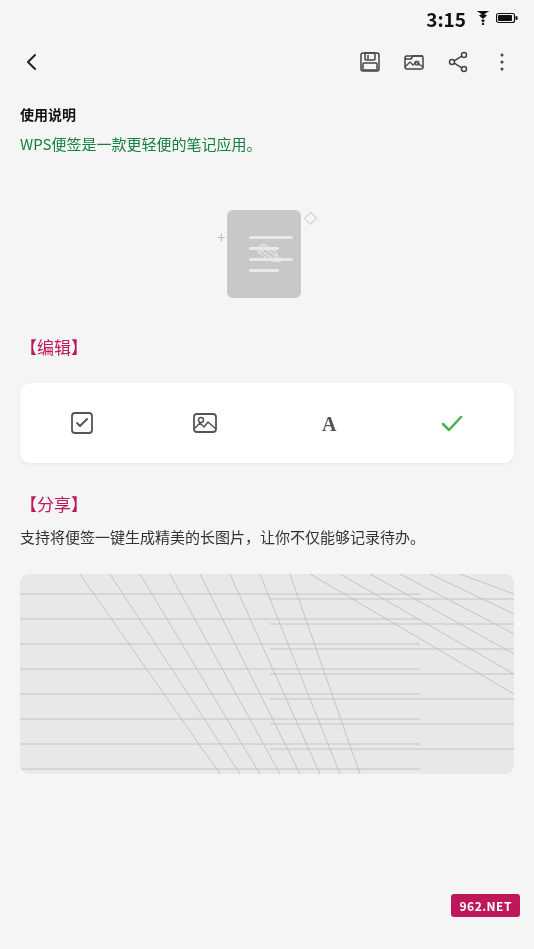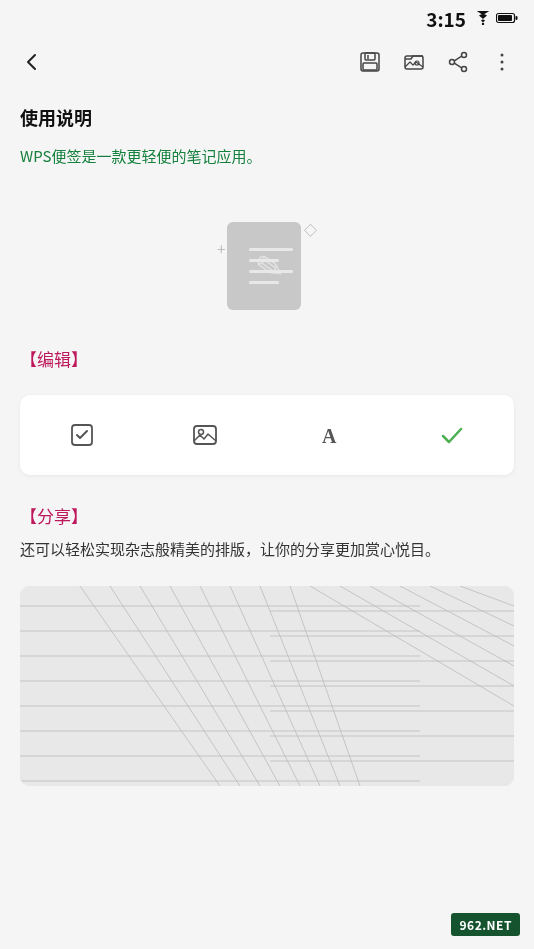--- a/index.html
+++ b/index.html
@@ -70,24 +70,24 @@
     }
 
     
     .content {
       padding: 16px 20px 24px 20px;
       background: #f5f5f5;
     }
 
     
     .section-title {
-      font-size: 18px;
+      font-size: 14px;
       font-weight: 700;
       color: #111;
-      margin-bottom: 14px;
+      margin-bottom: 8px;
     }
     .section-desc {
       font-size: 15px;
       color: #15803d;
       line-height: 1.6;
       margin-bottom: 16px;
     }
 
     
     .illustration {
@@ -205,23 +205,23 @@
       position: relative;
     }
     .building-svg {
       width: 100%;
       height: 100%;
     }
 
     
     .watermark {
       position: fixed;
-      bottom: 13px;
+      bottom: 32px;
       right: 14px;
-      background: #14532d;
+      background: #be185d;
       color: #fff;
       font-size: 12px;
       font-weight: 700;
       padding: 3px 8px;
       border-radius: 3px;
       z-index: 100;
       letter-spacing: 0.5px;
     }
   </style>
 </head>
@@ -347,21 +347,21 @@
 
     <div class="icon-toolbar-item">
       <svg width="28" height="28" viewBox="0 0 28 28" fill="none">
         <polyline points="5,15 11,21 23,8" stroke="#4caf50" stroke-width="2.5" stroke-linecap="round" stroke-linejoin="round"></polyline>
       </svg>
     </div>
   </div>
 
   <div class="share-section feature-section">
     <div class="feature-title">【分享】</div>
-    <div class="feature-desc">还可以轻松实现杂志般精美的排版，让你的分享更加赏心悦目。</div>
+    <div class="feature-desc">支持将便签一键生成精美的长图片，让你不仅能够记录待办。</div>
   </div>
 
   <div class="building-img-wrap">
     <svg class="building-svg" viewBox="0 0 494 200" xmlns="http://www.w3.org/2000/svg">
       <rect width="494" height="200" fill="#e8e8e8"></rect>
 
       <g stroke="#bbb" stroke-width="0.8" fill="none">
 
         <line x1="60" y1="0" x2="200" y2="200"></line>
         <line x1="90" y1="0" x2="220" y2="200"></line>

